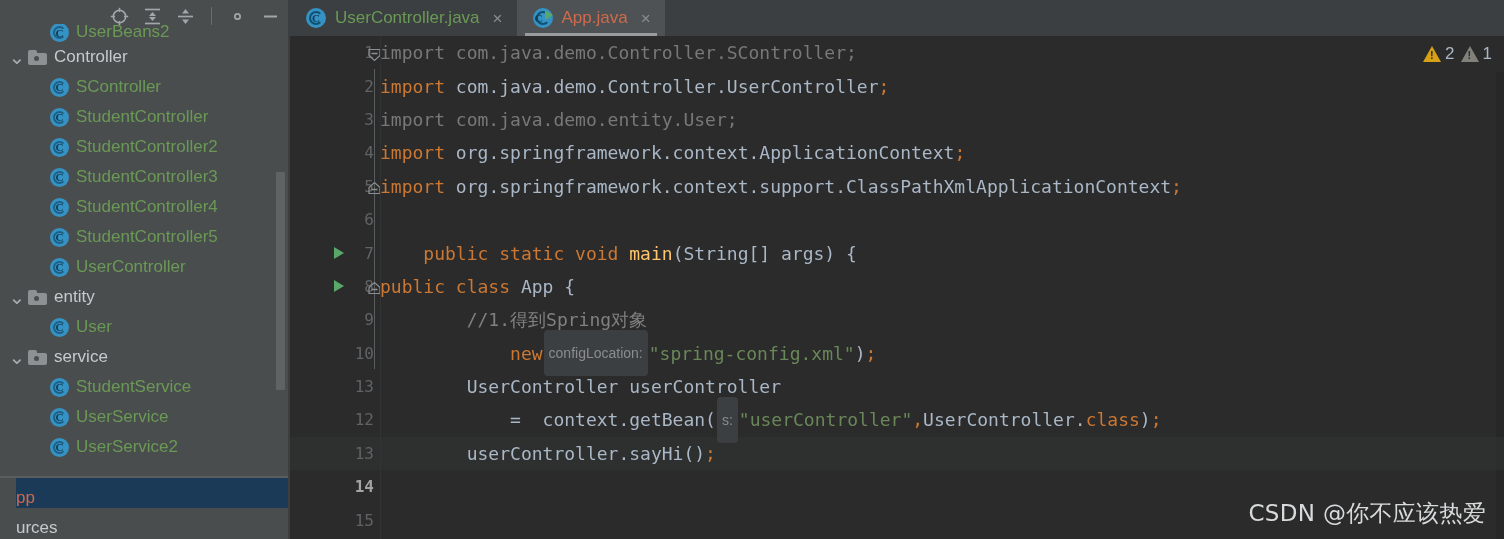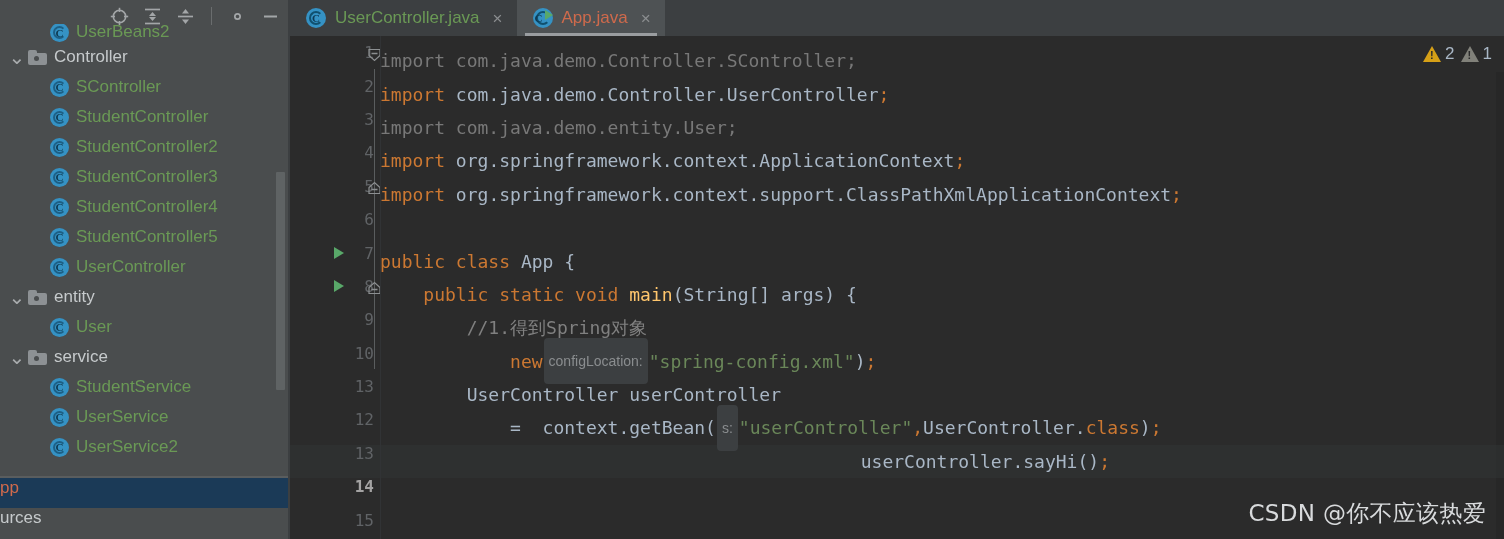--- a/index.html
+++ b/index.html
@@ -88,22 +88,22 @@
   #sidebar-scroll-thumb {
     position:absolute; left:0; width:9px;
     top:140px; height:218px;
     background:#5f6364; border-radius:1px;
   }
   #sidebar-right-edge {
     position:absolute; right:0; top:0; bottom:0; width:2px; background:#3c3f41;
   }
 
   .bottom-row {
-    position:absolute; left:0; width:290px;
-    height:30px; display:flex; align-items:flex-start;
+    position:absolute; left:16px; width:290px;
+    height:30px; display:flex; align-items:flex-end;
     font-size:17px; padding-left:0;
   }
   #row-app { top:478px; background:#1b3a57; color:#cf6a4c; }
   #row-resources { top:508px; background:#4a4d4e; color:#c6cacc; }
   .bottom-row span { padding-left:0px; }
   #sidebar-divider {
     position:absolute; left:0; width:290px; top:476px; height:2px; background:#5a5d5e;
   }
 
   
@@ -192,33 +192,33 @@
   }
   #fold-line {
     position:absolute; left:84px; top:33px; width:1px; height:300px;
     background:#5a5d5e;
   }
   #gutter-border {
     position:absolute; left:90px; top:0; width:1px; height:503px; background:#313335; z-index:4;
   }
 
   #code {
-    position:absolute; left:0; top:8px; right:0; height:421px;
+    position:absolute; left:0; top:0; right:0; height:421px;
     z-index:2;
   }
   .code-row {
     height:33.4px;
     display:flex; align-items:center;
     padding-left:90px;
     white-space:pre;
     font-family:"DejaVu Sans Mono", monospace;
     font-size:18px;
     color:#a9b7c6;
   }
-  .code-row.cur-line { background:rgba(50,52,53,.55);justify-content:center; }
+  .code-row.cur-line { background:rgba(50,52,53,.55); }
   .kw { color:#cc7832; }
   .str { color:#6a8759; }
   .grey { color:#787878; }
   .com { color:#808080; }
   .fn  { color:#ffc66d; }
   .sem { color:#cc7832; }
   .hint {
     background:#3c3f41; color:#8a8d8f;
     border-radius:4px; padding:15px 5px;
     font-family:"Liberation Sans", sans-serif;
@@ -559,22 +559,22 @@
         </div>
       <div id="fold-line"></div>
       <div id="gutter-border"></div>
       <div id="code">
           <div class="code-row"><span class="grey">import com.java.demo.Controller.SController;</span></div>
           <div class="code-row"><span class="kw">import</span><span> com.java.demo.Controller.UserController</span><span class="sem">;</span></div>
           <div class="code-row"><span class="grey">import com.java.demo.entity.User;</span></div>
           <div class="code-row"><span class="kw">import</span><span> org.springframework.context.ApplicationContext</span><span class="sem">;</span></div>
           <div class="code-row"><span class="kw">import</span><span> org.springframework.context.support.ClassPathXmlApplicationContext</span><span class="sem">;</span></div>
           <div class="code-row"></div>
+          <div class="code-row"><span>    </span><span class="kw">public static void</span><span> </span><span class="fn">main</span><span>(String[] args) {</span></div>
           <div class="code-row"><span class="kw">public class</span><span> App {</span></div>
-          <div class="code-row"><span>    </span><span class="kw">public static void</span><span> </span><span class="fn">main</span><span>(String[] args) {</span></div>
           <div class="code-row"><span class="com">        //1.得到Spring对象</span></div>
           <div class="code-row"><span>            </span><span class="kw">new</span><span class="hint">configLocation:</span><span class="str">"spring-config.xml"</span><span>)</span><span class="sem">;</span></div>
           <div class="code-row"><span>        UserController userController</span></div>
           <div class="code-row"><span>            =  context.getBean(</span><span class="hint">s:</span><span class="str">"userController"</span><span class="sem">,</span><span>UserController.</span><span class="kw">class</span><span>)</span><span class="sem">;</span></div>
           <div class="code-row cur-line"><span>        userController.sayHi()</span><span class="sem">;</span></div>
           <div class="code-row"></div>
         </div>
       <div id="right-scroll-strip"></div>
     </div>
 

